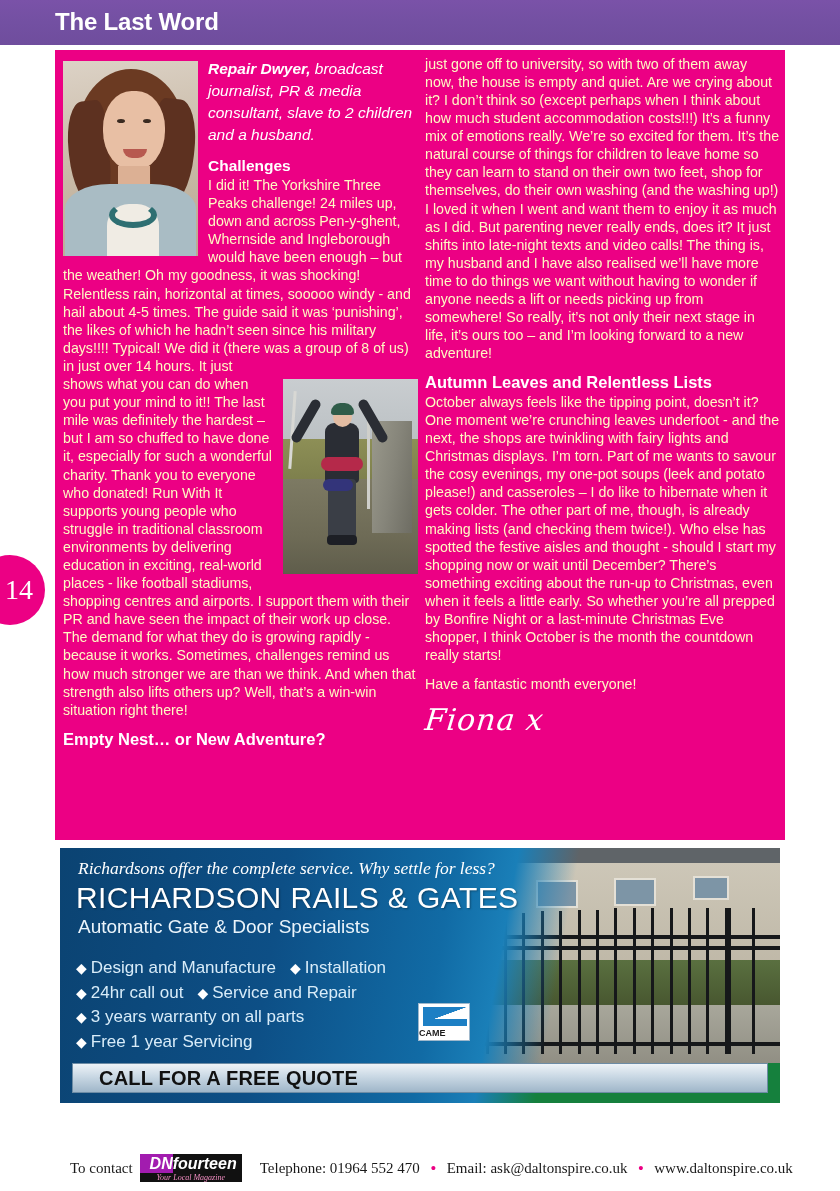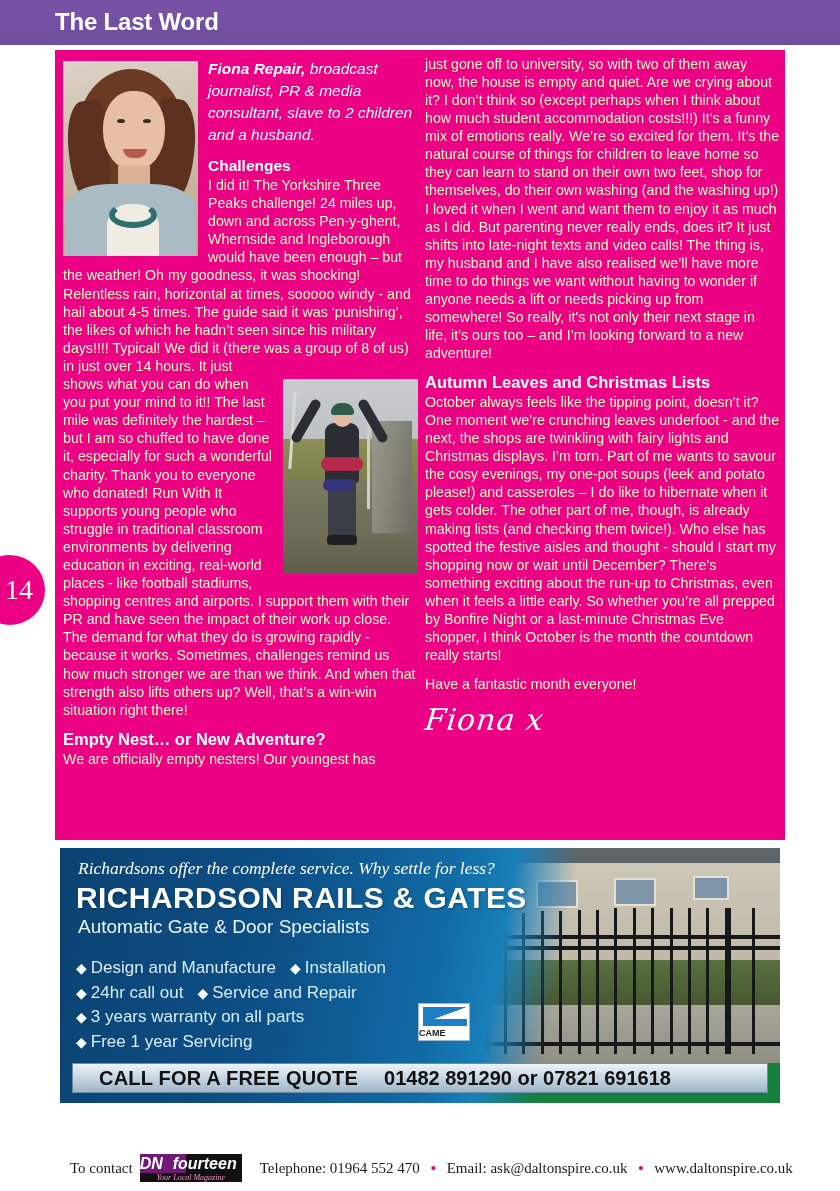--- a/index.html
+++ b/index.html
@@ -169,21 +169,21 @@
     font-size: 17.5px;
     font-style: italic;
     font-family: "Liberation Serif", serif;
     white-space: nowrap;
   }
   .ad-title {
     position: absolute;
     left: 16px; top: 33px;
     color: #ffffff;
     font-size: 30px;
-    font-weight: bold;
+    font-weight: normal;
     letter-spacing: 0.4px;
     white-space: nowrap;
     text-shadow: 1px 1px 2px rgba(0,0,0,0.35);
     text-align: right;
   }
   .ad-sub {
     position: absolute;
     left: 18px; top: 68px;
     color: #eaf4fb;
     font-size: 19px;
@@ -279,27 +279,27 @@
   .dn-logo {
     margin-left: 7px;
     width: 102px; height: 28px;
     position: relative;
     background: #111111;
     overflow: hidden;
   }
   .dn-logo .dn {
     position: absolute;
     left: 0; top: 0;
-    width: 46px; height: 19px;
-    background: #701a75;
+    width: 33px; height: 19px;
+    background: #a21caf;
     color: #ffffff;
     font-size: 16px;
     font-weight: bold;
     font-style: italic;
-    text-align: left;
+    text-align: right;
     line-height: 19px;
     font-family: "Liberation Sans", sans-serif;
   }
   .dn-logo .fourteen {
     position: absolute;
     left: 33px; top: 0;
     height: 19px;
     color: #ffffff;
     font-size: 16px;
     font-weight: bold;
@@ -386,21 +386,21 @@
       <div class="pp-eye" style="left:54px; top:58px;"></div>
       <div class="pp-eye" style="left:80px; top:58px;"></div>
       <div class="pp-mouth"></div>
       <div class="pp-neck"></div>
       <div class="pp-body"></div>
       <div class="pp-shirt"></div>
       <div class="pp-neck-jewel"></div>
     </div>
 
     <div class="intro-text">
-      <span class="name">Fiona Repair,</span><span> broadcast journalist, PR &amp; media consultant, slave to 2 children and a husband.</span>
+      <span class="name">Repair Dwyer,</span><span> broadcast journalist, PR &amp; media consultant, slave to 2 children and a husband.</span>
     </div>
 
     <div class="sec-head">Challenges</div>
 
     <div class="body-text">I did it!  The Yorkshire Three Peaks challenge!  24 miles up, down and across Pen-y-ghent, Whernside and Ingleborough would have been enough – but the weather!  Oh my goodness, it was shocking! Relentless rain, horizontal at times, sooooo windy - and hail about 4-5 times.  The guide said it was ‘punishing’, the likes of which he hadn’t seen since his military days!!!! Typical!   We did it (there was a group of 8 of us) in just over 14 hours.  It just </div>
 
     <div class="photo-hiker">
       <div class="hk-sky"></div>
       <div class="hk-grass"></div>
       <div class="hk-ground"></div>
@@ -414,27 +414,26 @@
       <div class="hk-legs"></div>
       <div class="hk-scarf"></div>
       <div class="hk-head"></div>
       <div class="hk-hat"></div>
       <div class="hk-boot"></div>
     </div>
 
     <div class="body-text">shows what you can do when you put your mind to it!! The last mile was definitely the hardest  – but I am so chuffed to have done it, especially for such a wonderful charity.  Thank you to everyone who donated!  Run With It supports young people who struggle in traditional classroom environments by delivering education in exciting, real-world places - like football stadiums, shopping centres and airports.  I support them with their PR and have seen the impact of their work up close. The demand for what they do is growing rapidly - because it works.  Sometimes, challenges remind us how much stronger we are than we think.  And when that strength also lifts others up?  Well, that’s a win-win situation right there!</div>
 
     <div class="sec-head big">Empty Nest… or New Adventure?</div>
-    <div class="body-text">We are officially empty nesters!  Our youngest has </div>
   </div>
 
   <div class="col-right">
     <div class="body-text rt">just gone off to university, so with two of them away now, the house is empty and quiet.  Are we crying about it?  I don’t think so (except perhaps when I think about how much student accommodation costs!!!)  It’s a funny mix of emotions really.  We’re so excited for them.  It’s the natural course of things for children to leave home so they can learn to stand on their own two feet, shop for themselves, do their own washing (and the washing up!) I loved it when I went and want them to enjoy it as much as I did.  But parenting never really ends, does it?  It just shifts into late-night texts and video calls!  The thing is, my husband and I have also realised we’ll have more time to do things we want without having to wonder if anyone needs a lift or needs picking up from somewhere!   So really, it’s not only their next stage in life, it’s ours too – and I’m looking forward to a new adventure!</div>
 
-    <div class="sec-head big">Autumn Leaves and Christmas Lists</div>
+    <div class="sec-head big">Autumn Leaves and Relentless Lists</div>
     <div class="body-text rt">October always feels like the tipping point, doesn’t it?  One moment we’re crunching leaves underfoot - and the next, the shops are twinkling with fairy lights and Christmas displays.  I’m torn.  Part of me wants to savour the cosy evenings, my one-pot soups (leek and potato please!) and casseroles – I do like to hibernate when it gets colder.  The other part of me, though, is already making lists (and checking them twice!). Who else has spotted the festive aisles and thought - should I start my shopping now or wait until December?  There’s something exciting about the run-up to Christmas, even when it feels a little early.  So whether you’re all prepped by Bonfire Night or a last-minute Christmas Eve shopper, I think October is the month the countdown really starts!</div>
 
     <div class="spacer-sm"></div>
     <div class="body-text rt">Have a fantastic month everyone!</div>
 
     <div class="signature">Fiona x</div>
 
   </div>
 </div>
 
@@ -509,21 +508,20 @@
     </div>
   </div>
 
   <div class="came-logo">
     <div class="mark"></div>
     <div class="txt">CAME</div>
   </div>
 
   <div class="ad-cta">
     <span class="c1">CALL FOR A FREE QUOTE</span>
-    <span class="c2">01482 891290 or 07821 691618</span>
   </div>
 </div>
 
 <div class="footer">
   <span class="footer-pre">To contact</span>
 
   <span class="dn-logo">
     <span class="dn">DN</span>
     <span class="fourteen">fourteen</span>
     <span class="tag">Your Local Magazine</span>

